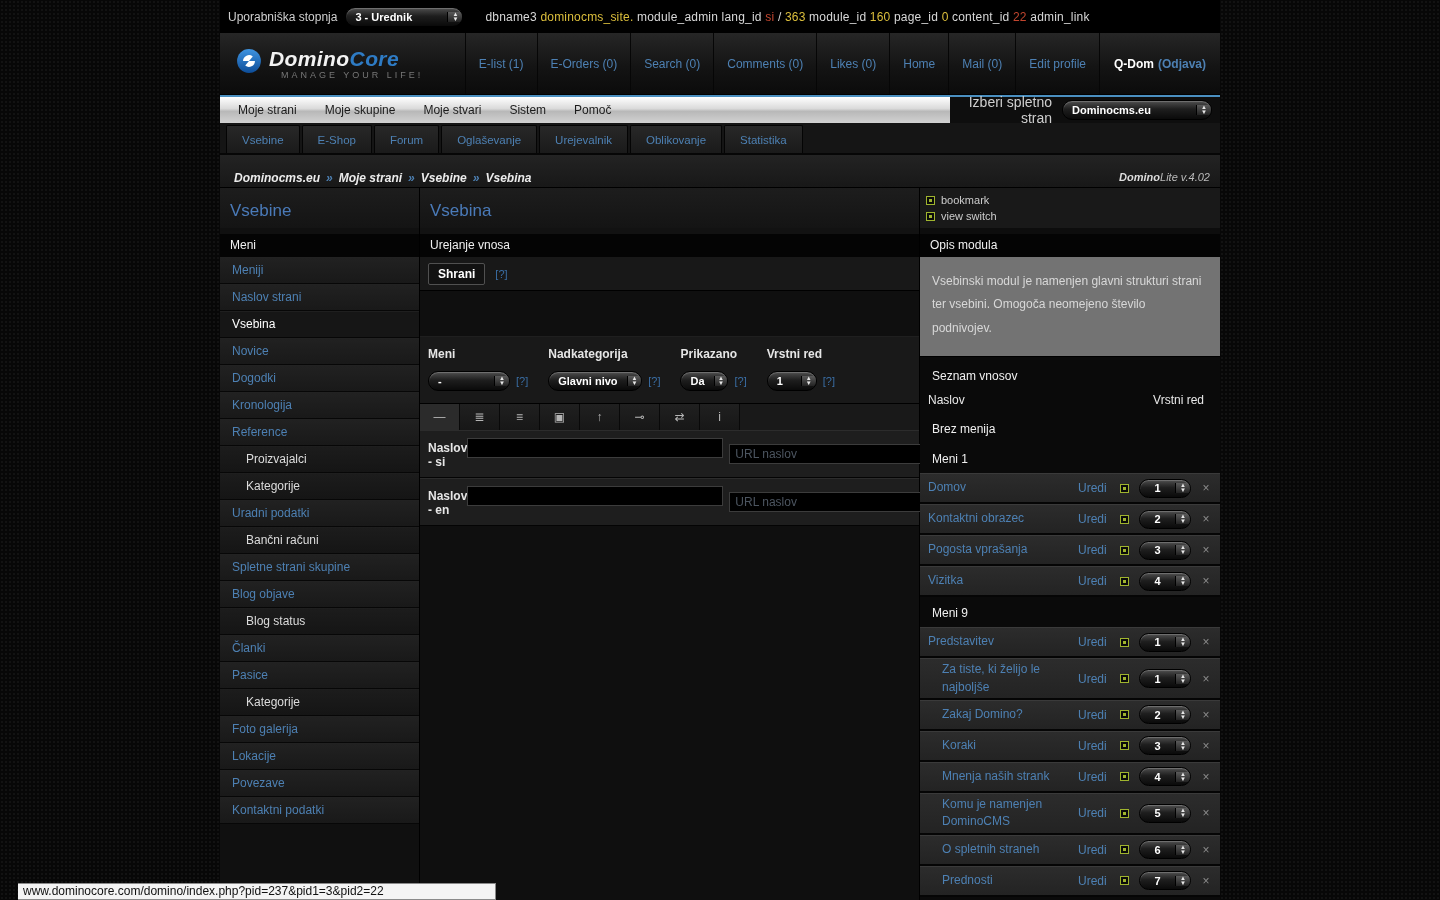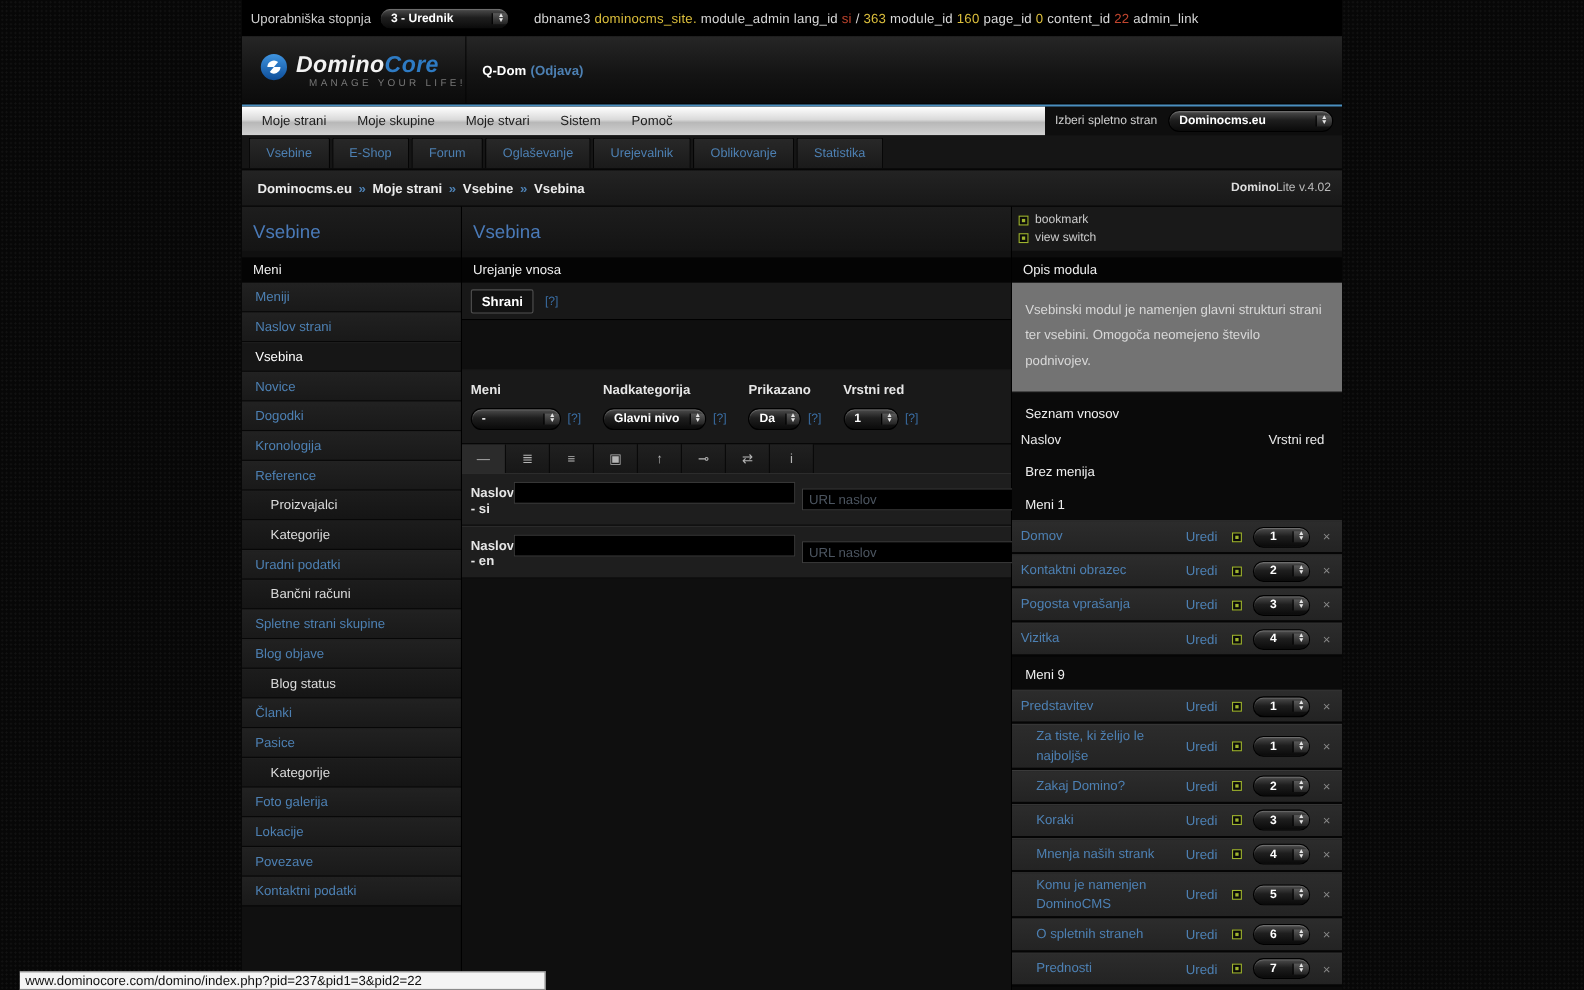--- a/index.html
+++ b/index.html
@@ -47,32 +47,32 @@
   .uname { color:#fff; } .uaction { color:#4d80b3; }
 
   .bluebar { height:2px; background:#4a8fc0; flex:0 0 auto; }
 
   
   .mainnav { height:26px; background:#0e0e0e; display:flex; flex:0 0 auto; }
   .nav-silver { width:730px; background:linear-gradient(#ffffff,#dadada 45%,#b8b8b8 55%,#d2d2d2);
     display:flex; align-items:center; padding-left:4px; }
   .nitem { padding:0 14px; font-size:12px; color:#1b1b1b; cursor:pointer; white-space:nowrap; }
   .nav-right { flex:1; display:flex; align-items:center; justify-content:flex-end; gap:10px; padding-right:8px; }
-  .nav-right-label { color:#cfcfcf; font-size:11px;text-align:right; }
+  .nav-right-label { color:#cfcfcf; font-size:14px;text-align:right; }
 
   
   .tabbar { height:32px; background:#151515; border-bottom:2px solid #060606; display:flex;
     align-items:flex-end; padding-left:6px; flex:0 0 auto; }
   .tab { height:28px; line-height:28px; padding:0 15px; margin-right:2px;
     background:linear-gradient(#282828,#1a1a1a); border:1px solid #040404; border-bottom:none;
     color:#4d80b3; font-size:11.5px; cursor:pointer; border-radius:2px 2px 0 0; white-space:nowrap; }
 
   
   .breadcrumb { height:28px; background:linear-gradient(#232323,#181818); border-bottom:1px solid #000;
-    display:flex; align-items:center; padding:16px 10px; font-size:12px; flex:0 0 auto; }
+    display:flex; align-items:flex-start; padding:16px 10px; font-size:12px; flex:0 0 auto;font-style:italic; }
   .crumb { color:#ececec; font-weight:bold; text-decoration:none; padding:0 4px; cursor:pointer; }
   .crumb-sep { color:#4d80b3; font-weight:bold; padding:0 2px; }
   .version { margin-left:auto; color:#bbb; font-size:11px; }
   .vbold { font-weight:bold; color:#ddd; }
 
   
   .body-row { flex:1; display:flex; min-height:0; }
   .sidebar { width:200px; border-right:1px solid #000; background:#101010; display:flex; flex-direction:column; }
   .middle  { width:500px; border-right:1px solid #000; background:#121212; display:flex; flex-direction:column; }
   .rightcol{ flex:1; background:#0d0d0d; display:flex; flex-direction:column; }
@@ -181,20 +181,30 @@
             </defs>
           <circle cx="12" cy="12" r="11" fill="url(#lg)"></circle>
           <path d="M6.5 12a5.5 5.5 0 0 1 9-4.2L12 12z" fill="#fff"></path>
           <path d="M17.5 12a5.5 5.5 0 0 1-9 4.2L12 12z" fill="#fff"></path>
         </svg>
         <div>
           <div class="logo-line1"><span>Domino</span><span class="logo-core">Core</span></div>
           <div class="tagline">MANAGE YOUR LIFE!</div>
         </div>
       </div>
+      <div class="header-links" id="header-links">
+          <a class="hlink">E-list (1)</a>
+          <a class="hlink">E-Orders (0)</a>
+          <a class="hlink">Search (0)</a>
+          <a class="hlink">Comments (0)</a>
+          <a class="hlink">Likes (0)</a>
+          <a class="hlink">Home</a>
+          <a class="hlink">Mail (0)</a>
+          <a class="hlink">Edit profile</a>
+        </div>
       <a class="userlink">
         <span class="uname">Q-Dom</span>
         <span class="uaction">(Odjava)</span>
       </a>
     </div>
 
     <div class="bluebar"></div>
 
     <div class="mainnav">
       <div class="nav-silver" id="mainnav-items">

